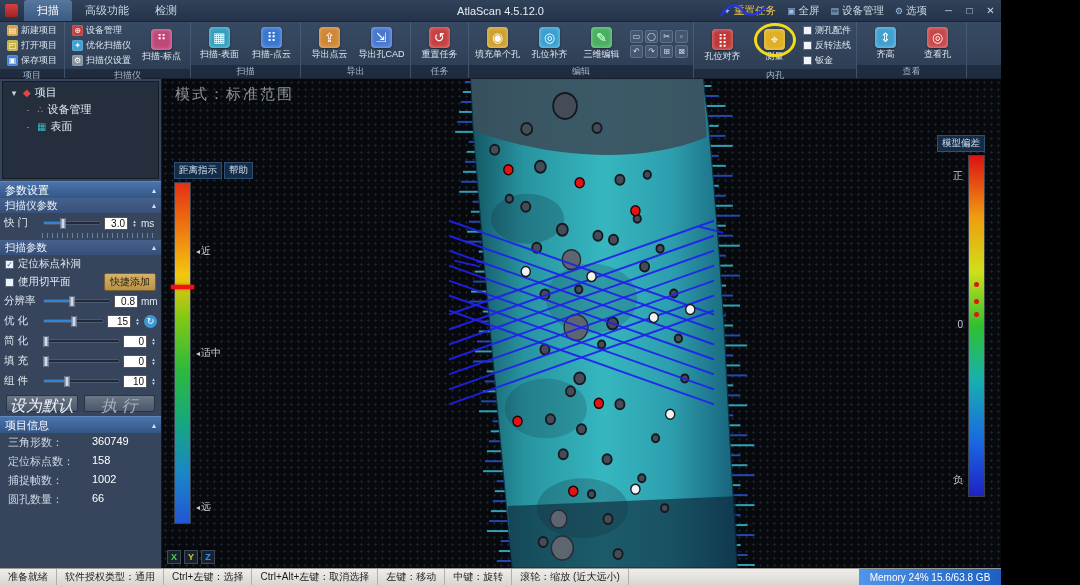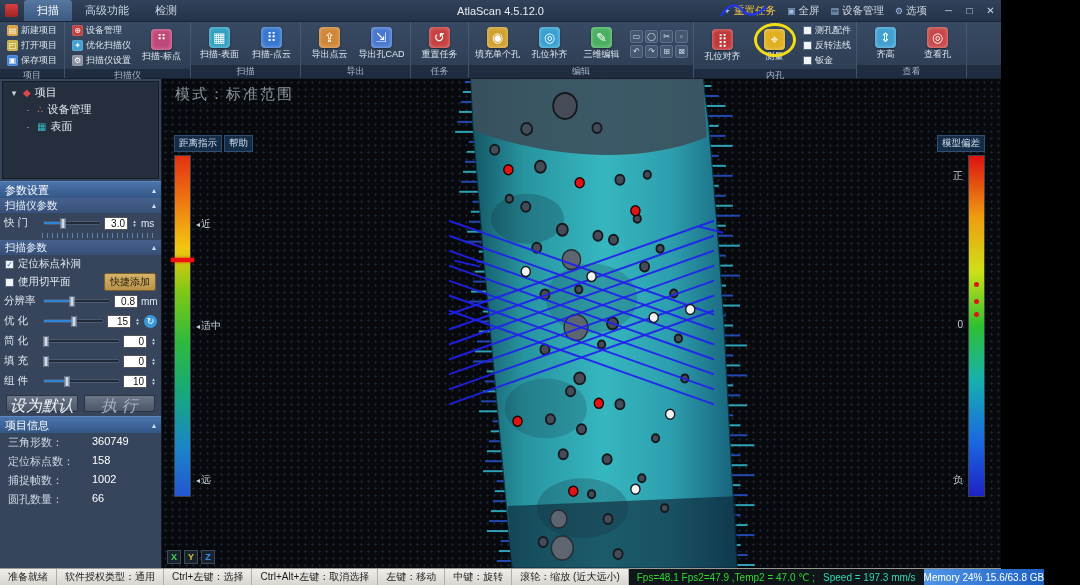--- a/index.html
+++ b/index.html
@@ -83,21 +83,21 @@
   .ilab{width:84px;color:#cdd8e6;flex:none;}
   .ival{color:#fff;}
 
   
   .viewport{flex:1;position:relative;background-color:#07090d;overflow:hidden;
     background-image:radial-gradient(circle,#18222e 1px,transparent 1.3px);background-size:7px 7px;}
   .mode-text{position:absolute;left:13px;top:6px;font-size:15px;letter-spacing:2px;color:#8d949c;z-index:5;}
   .scan-svg{position:absolute;inset:0;width:100%;height:100%;}
 
   .gauge{position:absolute;top:56px;z-index:6;font-size:10px;}
-  .gauge.left{left:12px;}
+  .gauge.left{left:12px;margin-top:27px;}
   .gauge.right{right:16px;}
   .ghead{display:inline-flex;gap:2px;}
   .gtab{background:#152c46;border:1px solid #2e4e74;color:#cfe0f2;padding:1px 4px;font-size:9.5px;white-space:nowrap;}
   .gbar-wrap{position:relative;margin-top:3px;width:17px;}
   .gbar{width:17px;height:342px;border:1px solid #3c434e;}
   .gbar.dist{background:linear-gradient(180deg,#e33112 0%,#ef7c10 14%,#f2c70f 27%,#7fc816 40%,#2db93e 55%,#17a87c 70%,#1b84c8 86%,#2356d2 100%);}
   .gbar.dev{background:linear-gradient(180deg,#dc1212 0%,#ef9c10 18%,#cfe018 34%,#2fc030 50%,#17b0b0 66%,#1a68e0 84%,#1f22c4 100%);}
   .gmark{position:absolute;left:-3px;width:23px;height:4px;background:#f01212;box-shadow:0 0 3px #f00;}
   .glab{position:absolute;left:22px;white-space:nowrap;color:#c6cfd9;}
   .glab .tri{font-size:8px;margin-right:1px;}
@@ -693,21 +693,17 @@
   <div class="statusbar">
     <div style="display:flex">
         <div class="seg">准备就绪</div>
         <div class="seg">软件授权类型：通用</div>
         <div class="seg">Ctrl+左键：选择</div>
         <div class="seg">Ctrl+Alt+左键：取消选择</div>
         <div class="seg">左键：移动</div>
         <div class="seg">中键：旋转</div>
         <div class="seg">滚轮：缩放 (近大远小)</div>
       </div>
-    <div class="seg-fps">
-      <span>Fps=48.1 Fps2=47.9 ,Temp2 = 47.0 ℃ ;</span>
-      <span class="speed">Speed = 197.3 mm/s</span>
-    </div>
     <div class="spacer"></div>
     <div class="seg-mem">Memory 24% 15.6/63.8 GB</div>
   </div>
 
 </div>
 
 </body></html>

